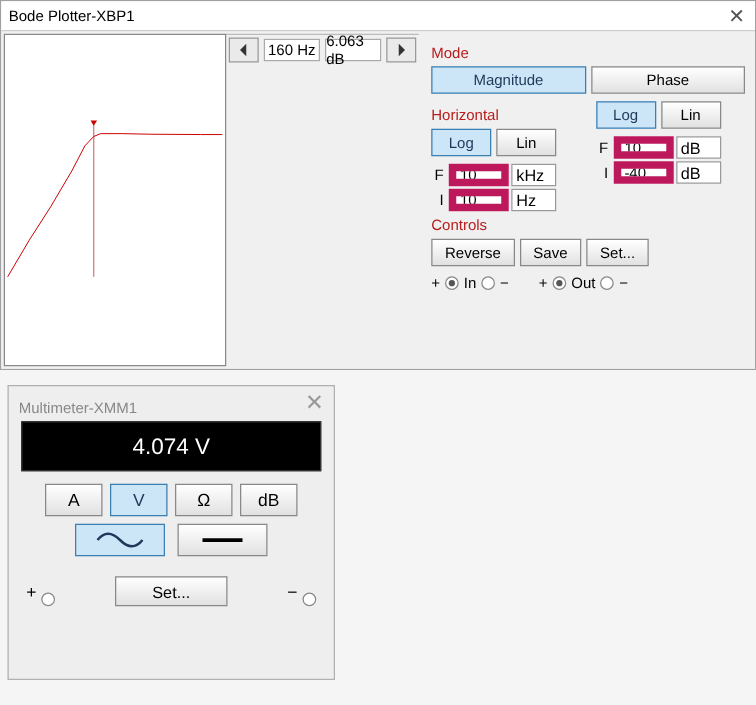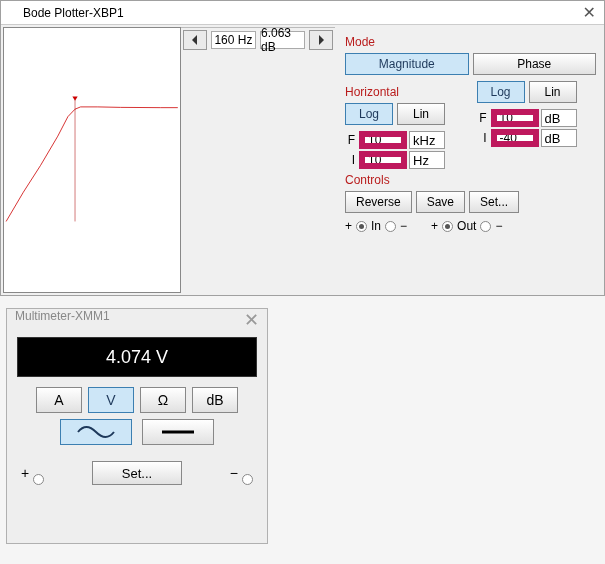--- a/index.html
+++ b/index.html
@@ -1,20 +1,20 @@
 <!DOCTYPE html>
 <html><head>
   <meta charset="utf-8">
   <style>
     * { box-sizing: border-box; margin: 0; padding: 0; font-family: "Segoe UI", Tahoma, sans-serif; font-size: 12px; }
     body { background: #f5f5f5; width: 605px; height: 564px; position: relative; }
 
     
     .bode-window { position: absolute; top: 0; left: 0; width: 605px; height: 296px; background: #f0f0f0; border: 1px solid #a0a0a0; }
-    .titlebar { height: 24px; display: flex; align-items: center; padding: 0 22px; background: #fff; border-bottom: 1px solid #ccc; position: relative; font-size: 13px; }
+    .titlebar { height: 24px; display: flex; align-items: center; padding: 0 6px; background: #fff; border-bottom: 1px solid #ccc; position: relative; font-size: 13px; }
     .title-text { flex: 1; }
     .close-x { position: absolute; right: 8px; top: 2px; font-size: 16px; color: #555; cursor: pointer; }
 
     .bode-body { display: flex; height: calc(100% - 24px); }
     .plot-panel { width: 336px; display: flex; flex-direction: row; background: #f0f0f0; padding: 2px; }
     .plot-area { flex: 1; background: #fff; border: 1px solid #888; position: relative; }
     .plot-svg { width: 100%; height: 100%; display: block; }
     .readout-bar { height: 24px; display: flex; align-items: center; background: #f0f0f0; border-top: 1px solid #bbb; }
     .arrow-btn { width: 24px; height: 20px; background: #eaeaea; border: 1px solid #999; display: flex; align-items: center; justify-content: center; cursor: pointer; margin: 1px 2px; }
     .readout-val { flex: 1; background: #fff; border: 1px solid #aaa; height: 18px; margin: 0 2px; display: flex; align-items: center; justify-content: center; font-size: 12px; }
@@ -32,21 +32,21 @@
     .axis-lbl { font-size: 12px; text-align: right; padding-right: 2px; }
     .axis-input { height: 18px; border: 6px solid #be185d; background: #fff; padding: 0 3px; font-size: 12px; width: 100%; }
     .axis-unit { height: 18px; border: 1px solid #999; background: #fff; padding: 0 3px; font-size: 13px; display: flex; align-items: center; }
     .btn { height: 22px; background: linear-gradient(#fff, #e1e1e1); border: 1px solid #888; cursor: pointer; padding: 0 10px; font-size: 12px; }
     .io-row { display: flex; align-items: center; gap: 4px; margin-top: 6px; font-size: 12px; }
     .radio-dot { width: 11px; height: 11px; border: 1px solid #888; border-radius: 50%; background: #fff; display: inline-block; position: relative; }
     .radio-dot.filled::after { content: ''; position: absolute; top: 2px; left: 2px; width: 5px; height: 5px; background: #555; border-radius: 50%; }
 
     
     .mm-window { position: absolute; top: 308px; left: 6px; width: 262px; height: 236px; background: #eeeeee; border: 1px solid #b0b0b0; }
-    .mm-title { height: 24px; display: flex; align-items: flex-start; padding: 0 8px; color: #888; font-size: 15px; }
+    .mm-title { height: 24px; display: flex; align-items: flex-end; padding: 0 8px; color: #888; font-size: 15px; }
     .mm-title .mm-close { margin-left: auto; font-size: 18px; color: #999; cursor: pointer; }
     .mm-display { margin: 4px 10px 8px 10px; height: 40px; background: #000; color: #fff; display: flex; align-items: center; justify-content: center; font-size: 18px; border: 1px solid #333; }
     .mm-btn-row { display: flex; justify-content: center; gap: 6px; margin: 10px 10px 6px 10px; }
     .mm-btn { width: 46px; height: 26px; background: linear-gradient(#fff,#e1e1e1); border: 1px solid #888; display: flex; align-items: center; justify-content: center; font-size: 14px; cursor: pointer; }
     .mm-btn.active { background: #cde6f7; border: 1px solid #3c7fb1; color: #1e395b; }
     .mm-wave-row { display: flex; justify-content: center; gap: 10px; margin: 6px 10px; }
     .mm-wave { width: 72px; height: 26px; background: linear-gradient(#fff,#e1e1e1); border: 1px solid #888; display: flex; align-items: center; justify-content: center; cursor: pointer; }
     .mm-wave.active { background: #cde6f7; border: 1px solid #3c7fb1; }
     .mm-bottom { display: flex; align-items: center; justify-content: space-between; padding: 10px 14px 0 14px; }
     .term-sign { font-size: 14px; }

